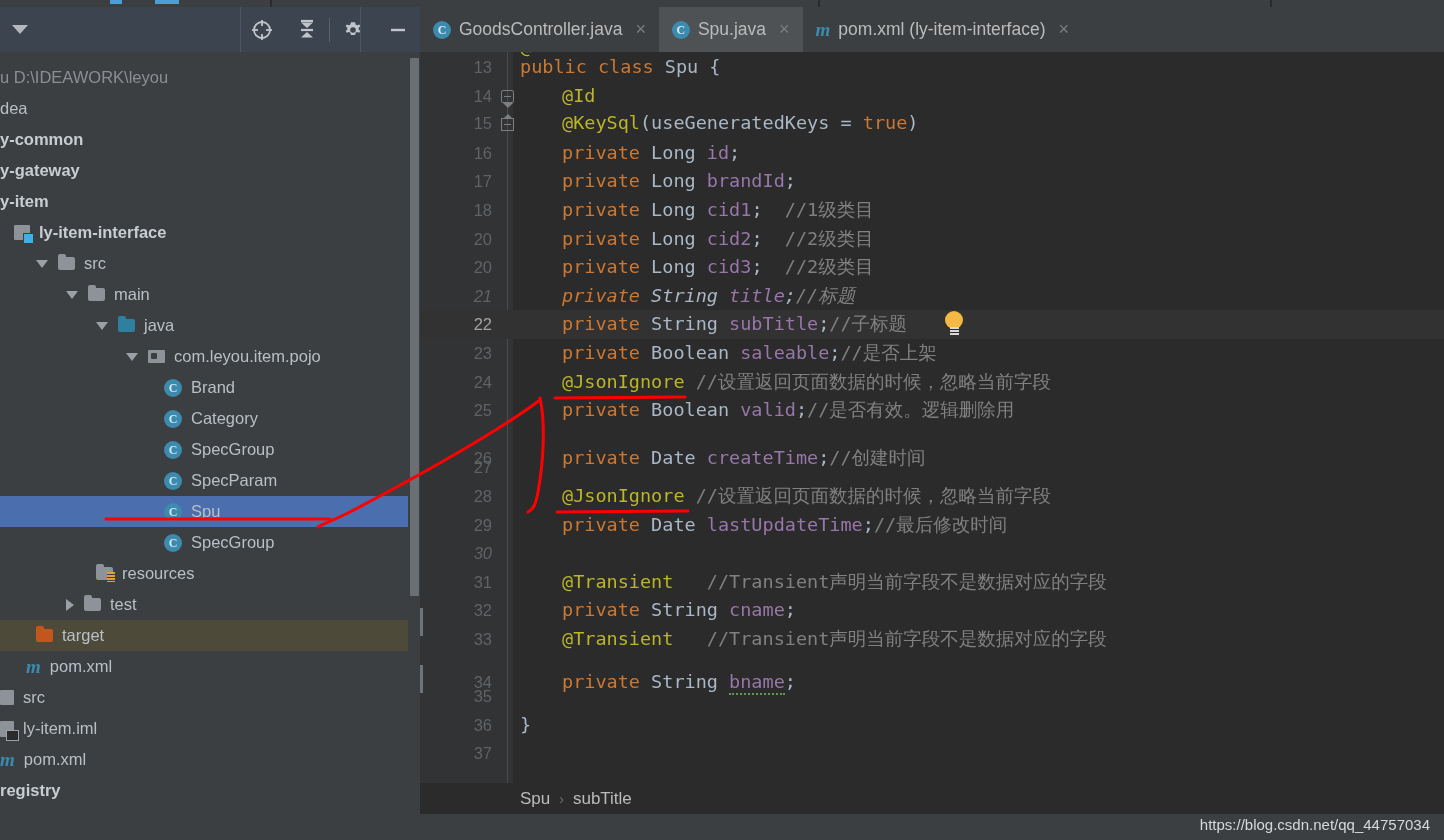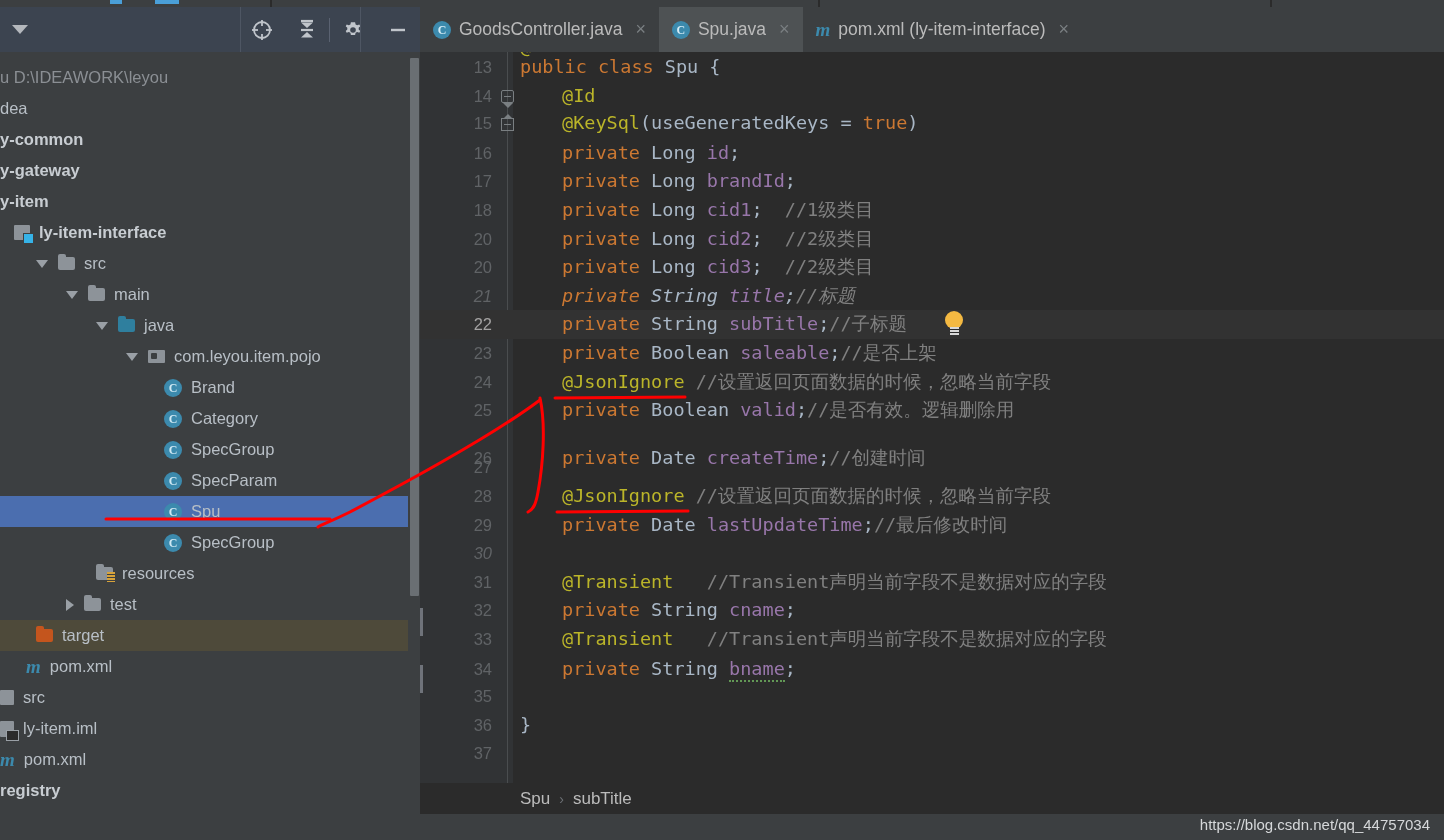--- a/index.html
+++ b/index.html
@@ -460,21 +460,21 @@
         <div class="ln" style="top: 315.6px;"><span class="lnum">24</span><span class="ltext" style="padding-left: 42px;"><span class="ann">@JsonIgnore</span><span class="cmt"> //设置返回页面数据的时候，忽略当前字段</span></span></div>
         <div class="ln" style="top: 344.2px;"><span class="lnum">25</span><span class="ltext" style="padding-left: 42px;"><span class="kw">private </span><span class="type">Boolean </span><span class="fld">valid</span><span class="punc">;</span><span class="cmt">//是否有效。逻辑删除用</span></span></div>
         <div class="ln" style="top: 392px; padding-left: 12px;"><span class="lnum">26</span><span class="ltext" style="padding-left: 42px;"><span class="kw">private </span><span class="type">Date </span><span class="fld">createTime</span><span class="punc">;</span><span class="cmt">//创建时间</span></span></div>
         <div class="ln" style="top: 401.4px;"><span class="lnum">27</span><span class="ltext" style="padding-left: 42px;"></span></div>
         <div class="ln" style="top: 430px;"><span class="lnum">28</span><span class="ltext" style="padding-left: 42px;"><span class="ann">@JsonIgnore</span><span class="cmt"> //设置返回页面数据的时候，忽略当前字段</span></span></div>
         <div class="ln" style="top: 458.6px;"><span class="lnum">29</span><span class="ltext" style="padding-left: 42px;"><span class="kw">private </span><span class="type">Date </span><span class="fld">lastUpdateTime</span><span class="punc">;</span><span class="cmt">//最后修改时间</span></span></div>
         <div class="ln" style="top: 487.2px; font-style: italic;"><span class="lnum">30</span><span class="ltext" style="padding-left: 42px;"></span></div>
         <div class="ln" style="top: 515.8px;"><span class="lnum">31</span><span class="ltext" style="padding-left: 42px;"><span class="ann">@Transient</span><span class="cmt">   //Transient声明当前字段不是数据对应的字段</span></span></div>
         <div class="ln" style="top: 544.4px;"><span class="lnum">32</span><span class="ltext" style="padding-left: 42px;"><span class="kw">private </span><span class="type">String </span><span class="fld">cname</span><span class="punc">;</span></span></div>
         <div class="ln" style="top: 573px;"><span class="lnum">33</span><span class="ltext" style="padding-left: 42px;"><span class="ann">@Transient</span><span class="cmt">   //Transient声明当前字段不是数据对应的字段</span></span></div>
-        <div class="ln" style="top: 603px;"><span class="lnum">34</span><span class="ltext" style="padding-left: 42px;"><span class="kw">private </span><span class="type">String </span><span class="fld squig">bname</span><span class="punc">;</span></span></div>
+        <div class="ln" style="top: 616px;"><span class="lnum">34</span><span class="ltext" style="padding-left: 42px;"><span class="kw">private </span><span class="type">String </span><span class="fld squig">bname</span><span class="punc">;</span></span></div>
         <div class="ln" style="top: 630.2px;"><span class="lnum">35</span><span class="ltext" style="padding-left: 42px;"></span></div>
         <div class="ln" style="top: 658.8px;"><span class="lnum">36</span><span class="ltext" style="padding-left: 0px;"><span class="brace">}</span></span></div>
         <div class="ln" style="top: 687.4px;"><span class="lnum">37</span><span class="ltext" style="padding-left: 0px;"></span></div>
       </div>
   <div class="foldmark open" style="top: 37.6px;">
         <span class="dash"></span>
       </div>
       <div class="foldmark end" style="top: 66.2px;">
         <span class="dash"></span>
       </div>

